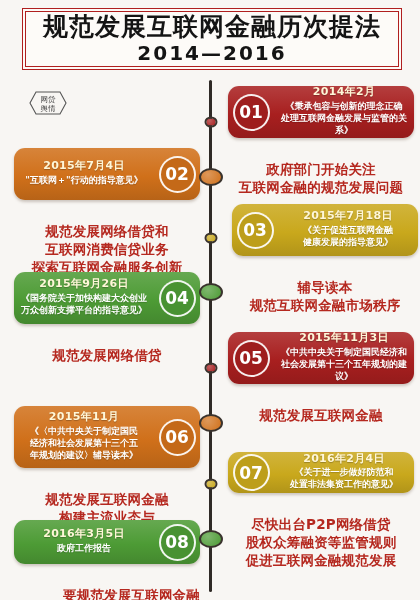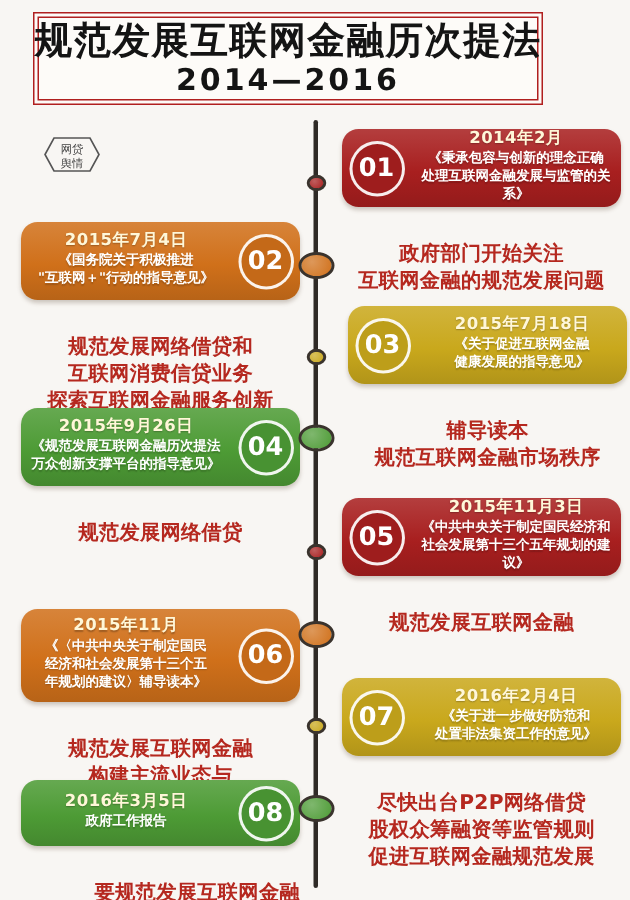--- a/index.html
+++ b/index.html
@@ -6,21 +6,21 @@
   body{
     width:420px;height:600px;overflow:hidden;
     background:#f8f6f3;
     font-family:"DejaVu Sans","Liberation Sans",sans-serif;
     position:relative;
   }
   #stage{position:relative;width:420px;height:600px;overflow:hidden;}
 
   
   .header{
-    position:absolute;left:22px;top:8px;width:340px;height:62px;
+    position:absolute;left:22px;top:8px;width:380px;height:62px;
     border:1px solid #b01f1f;background:#fdfbf8;
     box-sizing:border-box;padding:2px;
   }
   .header-inner{
     width:100%;height:100%;border:1px solid #b01f1f;box-sizing:border-box;
     display:flex;flex-direction:column;align-items:center;justify-content:center;
   }
   .title-main{
     font-size:25px;font-weight:bold;color:#141414;letter-spacing:1px;
     line-height:1.05;white-space:nowrap;
@@ -129,21 +129,20 @@
         </div>
       </div>
       <div class="entry" style="top: 148px; left: 14px; width: 186px;">
         <div class="card" style="height: 52px; background: linear-gradient(rgb(215, 132, 58) 0%, rgb(208, 112, 26) 55%, rgb(183, 99, 23) 100%);">
           <div class="card-row" style="flex-direction: row-reverse;">
             <div class="badge">
               <div class="badge-circle" style="background: rgb(196, 105, 24);">02</div>
             </div>
             <div class="card-texts">
               <div class="date">2015年7月4日</div>
-              <div class="doc">《国务院关于积极推进</div>
               <div class="doc">"互联网＋"行动的指导意见》</div>
             </div>
           </div>
         </div>
         <div class="body-text" style="color: rgb(181, 40, 31);">
           <div>规范发展网络借贷和</div>
           <div>互联网消费信贷业务</div>
           <div>探索互联网金融服务创新</div>
         </div>
       </div>
@@ -166,21 +165,21 @@
         </div>
       </div>
       <div class="entry" style="top: 272px; left: 14px; width: 186px;">
         <div class="card" style="height: 52px; background: linear-gradient(rgb(102, 169, 81) 0%, rgb(77, 155, 53) 55%, rgb(68, 136, 47) 100%);">
           <div class="card-row" style="flex-direction: row-reverse;">
             <div class="badge">
               <div class="badge-circle" style="background: rgb(72, 146, 50);">04</div>
             </div>
             <div class="card-texts">
               <div class="date">2015年9月26日</div>
-              <div class="doc">《规范发展互联网金融历次提法</div>
+              <div class="doc">《国务院关于加快构建大众创业</div>
               <div class="doc">万众创新支撑平台的指导意见》</div>
             </div>
           </div>
         </div>
         <div class="body-text" style="color: rgb(181, 40, 31);">
           <div>规范发展网络借贷</div>
         </div>
       </div>
       <div class="entry" style="top: 332px; left: 228px; width: 186px;">
         <div class="card" style="height: 52px; background: linear-gradient(rgb(180, 62, 62) 0%, rgb(168, 31, 31) 55%, rgb(148, 27, 27) 100%);">
@@ -213,21 +212,21 @@
             </div>
           </div>
         </div>
         <div class="body-text" style="color: rgb(181, 40, 31);">
           <div>规范发展互联网金融</div>
           <div>构建主流业态与</div>
           <div>新兴协调发展的金融体系</div>
         </div>
       </div>
       <div class="entry" style="top: 452px; left: 228px; width: 186px;">
-        <div class="card" style="height: 52px; background: linear-gradient(rgb(209, 180, 60) 0%, rgb(201, 168, 28) 55%, rgb(177, 148, 25) 100%);">
+        <div class="card" style="height: 41px; background: linear-gradient(rgb(209, 180, 60) 0%, rgb(201, 168, 28) 55%, rgb(177, 148, 25) 100%);">
           <div class="card-row">
             <div class="badge">
               <div class="badge-circle" style="background: rgb(189, 158, 26);">07</div>
             </div>
             <div class="card-texts">
               <div class="date">2016年2月4日</div>
               <div class="doc">《关于进一步做好防范和</div>
               <div class="doc">处置非法集资工作的意见》</div>
             </div>
           </div>

